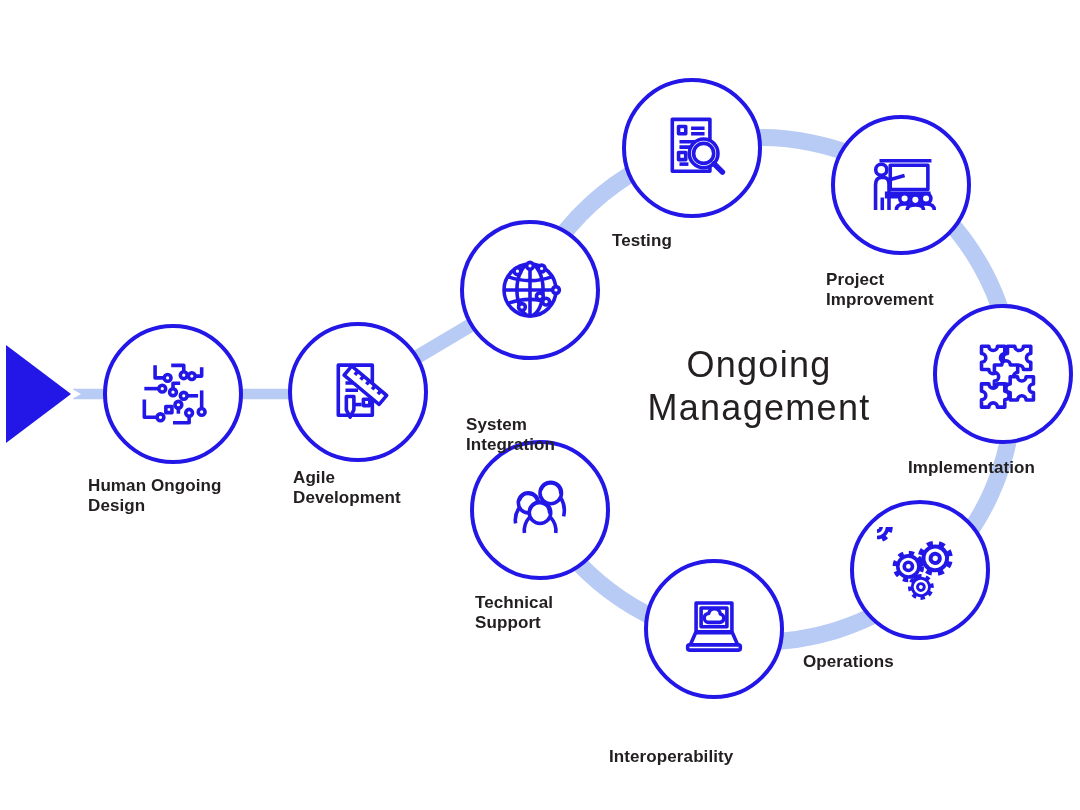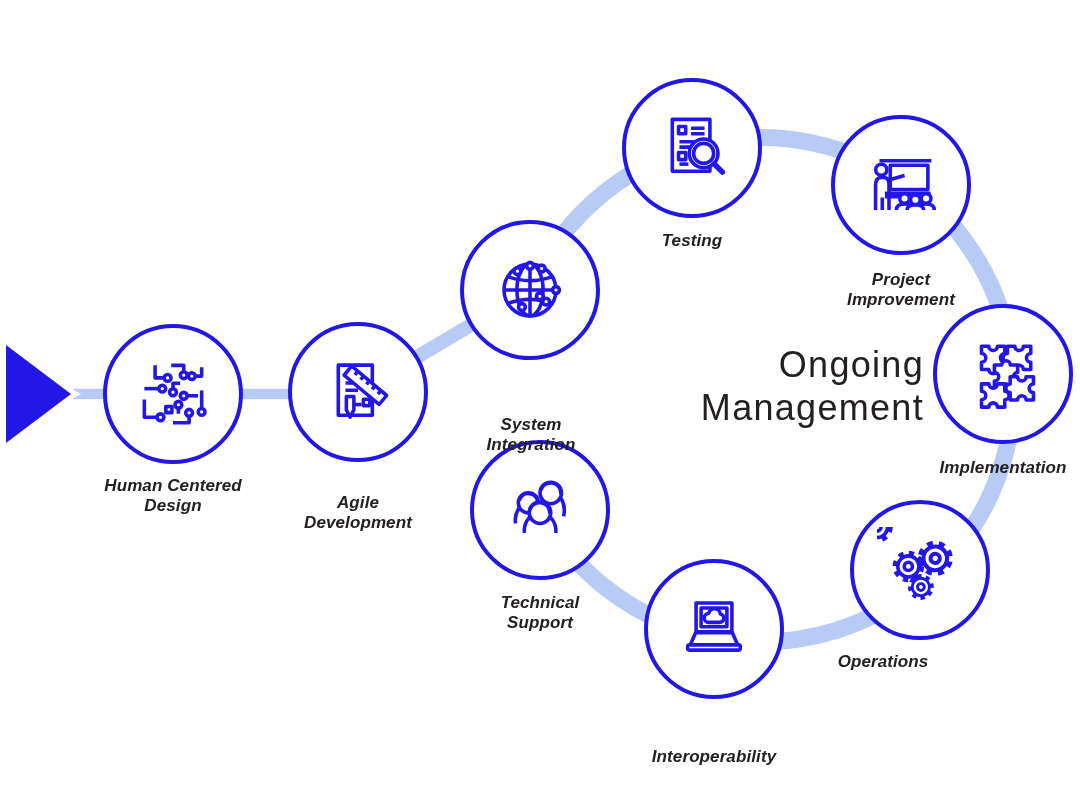--- a/index.html
+++ b/index.html
@@ -8,23 +8,23 @@
   #bands{position:absolute;left:0;top:0;z-index:0;}
   .band{stroke:var(--band-blue,#b8cbf4);fill:none;}
   .arrow{fill:var(--primary-blue,#2217e6);}
   .node{position:absolute;width:140px;height:140px;z-index:2;}
   .circle{width:140px;height:140px;box-sizing:border-box;border:4.5px solid var(--primary-blue,#2217e6);
           border-radius:50%;background:#fff;display:flex;align-items:center;justify-content:center;}
   .ic{stroke:var(--primary-blue,#2217e6);stroke-width:2;fill:none;stroke-linejoin:round;}
   .ic .nd{fill:#fff;}
   .ic .wf{fill:#fff;}
   .ic .rd{stroke-linecap:round;}
-  .label{position:absolute;z-index:3;text-align:center;color:var(--text-dark,#242021);
-         font-size:17px;line-height:20px;font-weight:700;letter-spacing:0.1px;font-style:italic;}
-  .title{position:absolute;z-index:1;text-align:right;color:var(--text-dark,#242021);
+  .label{position:absolute;z-index:3;text-align:left;color:var(--text-dark,#242021);
+         font-size:17px;line-height:20px;font-weight:700;letter-spacing:0.1px;}
+  .title{position:absolute;z-index:1;text-align:center;color:var(--text-dark,#242021);
          font-size:36px;line-height:43px;font-weight:400;letter-spacing:1.3px;}
   .title span{display:block;}
 </style>
 </head>
 <body>
 
 <div id="stage">
 
   <svg id="bands" width="1080" height="810" viewBox="0 0 1080 810">
     <path class="band" d="M73,394 H358" stroke-width="10.5"></path>
@@ -59,38 +59,38 @@
         <path d="M8,27 V37 H15"></path>
           <circle class="nd" cx="17" cy="37" r="1.9"></circle>
         <rect x="20" y="31" width="3.4" height="3.4"></rect>
         <path d="M24,40 H33 V36.5"></path>
           <circle class="nd" cx="33" cy="34.5" r="1.9"></circle>
         <path d="M40,22 V32"></path>
           <circle class="nd" cx="40" cy="34" r="1.9"></circle>
       </svg>
     </div>
   </div>
-  <div class="label" style="left:88px;top:476px;width:170px;">Human Centered Design</div>
+  <div class="label" style="left:88px;top:476px;width:170px;">Human Ongoing Design</div>
 
   <div class="node" style="left:288px;top:322px;">
     <div class="circle">
       <svg class="ic" width="86" height="86" viewBox="0 0 48 48">
         <rect x="13" y="9" width="19" height="28"></rect>
         <path d="M17,15 H25 M17,19 H27 M17,23 H24"></path>
         <path d="M22,31 H26"></path>
         <rect x="27" y="28" width="3.6" height="3.6"></rect>
         <path class="wf" d="M17.5,26.5 h4.2 v7.5 l-2.1,4 -2.1,-4 z"></path>
         <g transform="rotate(40 28 20)">
           <rect class="wf" x="15.5" y="16.8" width="25.5" height="6.6"></rect>
           <path d="M20,16.8 v2.6 M24.2,16.8 v2.6 M28.4,16.8 v2.6 M32.6,16.8 v2.6 M36.8,16.8 v2.6"></path>
         </g>
       </svg>
     </div>
   </div>
-  <div class="label" style="left:293px;top:493px;width:130px;">Agile Development</div>
+  <div class="label" style="left:293px;top:468px;width:130px;">Agile Development</div>
 
   <div class="node" style="left:460px;top:220px;">
     <div class="circle">
       <svg class="ic" width="86" height="86" viewBox="0 0 48 48">
         <circle cx="24" cy="24" r="14.5"></circle>
         <ellipse cx="24" cy="24" rx="7.3" ry="14.5"></ellipse>
         <path d="M24,9.5 V38.5"></path>
         <path d="M9.5,24 H37"></path>
         <path d="M11.5,16.5 Q24,21 36.5,16.5"></path>
         <path d="M11.5,31.5 Q24,27 36.5,31.5"></path>

